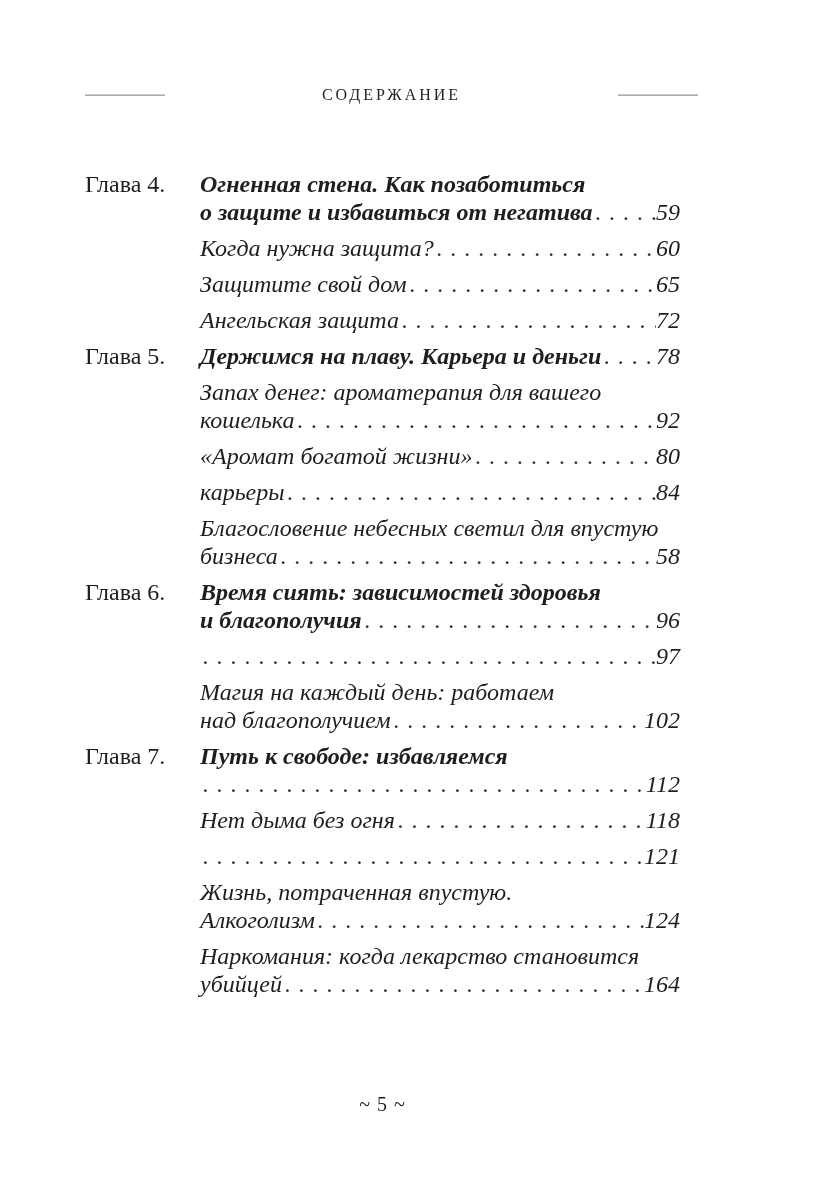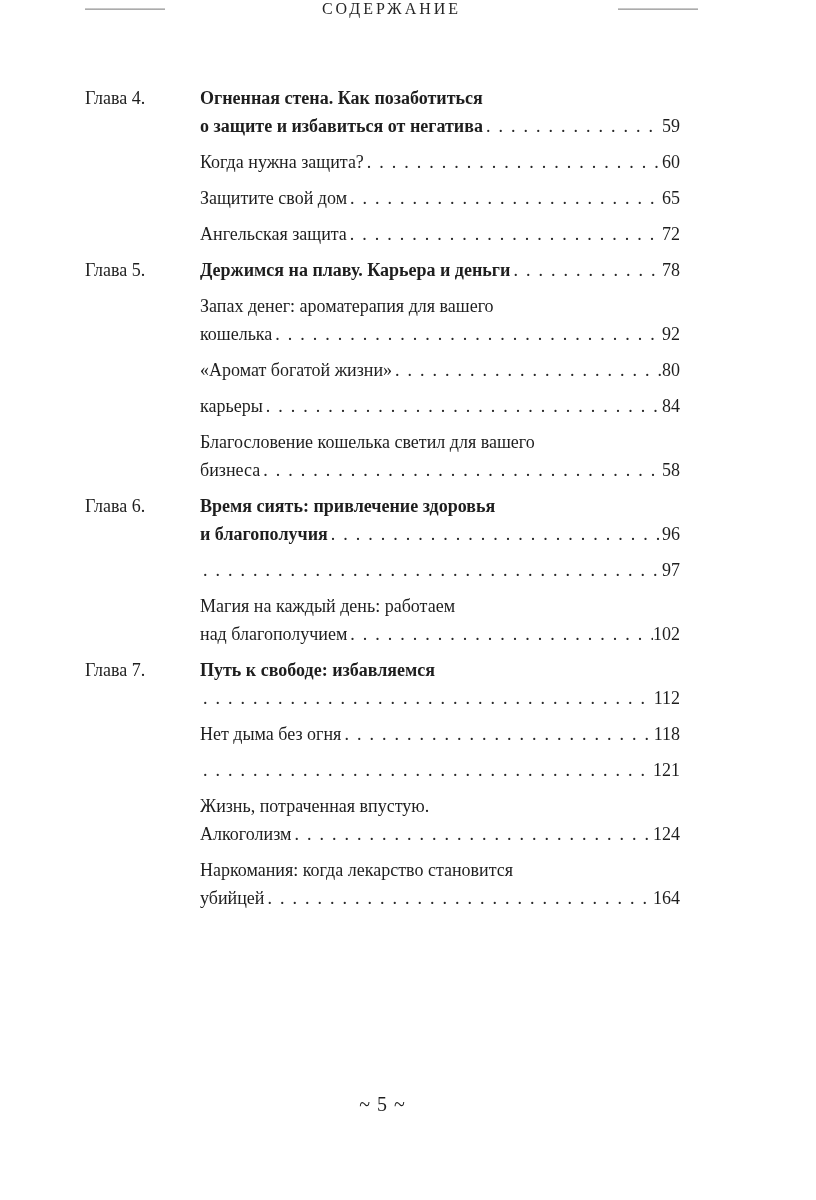--- a/index.html
+++ b/index.html
@@ -14,20 +14,21 @@
     background: #ffffff;
     font-family: "Liberation Serif", "DejaVu Serif", serif;
     color: #1e1e1e;
     overflow: hidden;
   }
 
   
   .header-row {
     display: flex;
     align-items: center;
+    padding-top: 86px;
     margin-left: 85px;
     margin-right: 118px;
     gap: 42px;
   }
   .rule {
     flex: 0 0 80px;
     height: 2px;
     background: linear-gradient(#d7d7d7, #9c9c9c);
   }
   .header-title {
@@ -35,37 +36,38 @@
     text-align: center;
     font-size: 16px;
     letter-spacing: 3px;
     font-weight: 400;
     color: #262626;
   }
 
   
   .toc {
     margin: 66px 136px 0 85px; 
-    font-size: 18px;
+    font-size: 24px;
   }
   .entry {
     display: flex;
     align-items: flex-start;
     margin-bottom: 8px;
   }
   .entry.chapter { margin-top: 8px; }
   .entry.chapter:first-child { margin-top: 0; }
   .label {
     flex: 0 0 115px;
     line-height: 28px;
     font-weight: 400;
   }
   .body {
     flex: 1 1 auto;
     min-width: 0;
+    font-style: italic;
   }
   .line { line-height: 28px; }
   .entry.chapter .body .line { font-weight: 700; }
   .leader {
     display: flex;
     align-items: baseline;
   }
   .leader .t {
     flex: 0 0 auto;
     white-space: nowrap;
@@ -188,32 +190,32 @@
           <div class="line leader">
             <span class="t">карьеры</span>
             <span class="dots" aria-hidden="true">............................................................</span>
             <span class="pg">84</span>
           </div>
         </div>
       </div>
       <div class="entry">
         <div class="label"></div>
         <div class="body">
-          <div class="line">Благословение кошелька светил для вашего</div>
+          <div class="line">Благословение небесных светил для впустую</div>
           <div class="line leader">
             <span class="t">бизнеса</span>
             <span class="dots" aria-hidden="true">............................................................</span>
             <span class="pg">58</span>
           </div>
         </div>
       </div>
       <div class="entry chapter">
         <div class="label">Глава 6.</div>
         <div class="body">
-          <div class="line">Время сиять: привлечение здоровья</div>
+          <div class="line">Время сиять: зависимостей здоровья</div>
           <div class="line leader">
             <span class="t">и благополучия</span>
             <span class="dots" aria-hidden="true">............................................................</span>
             <span class="pg">96</span>
           </div>
         </div>
       </div>
       <div class="entry">
         <div class="label"></div>
         <div class="body">

